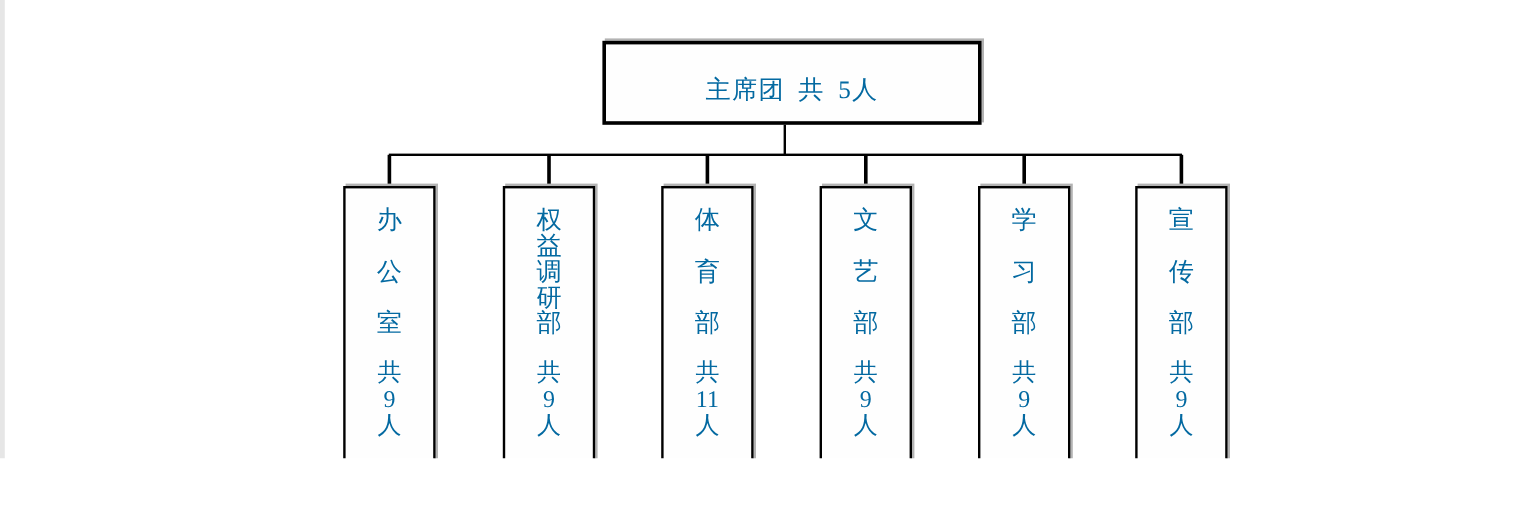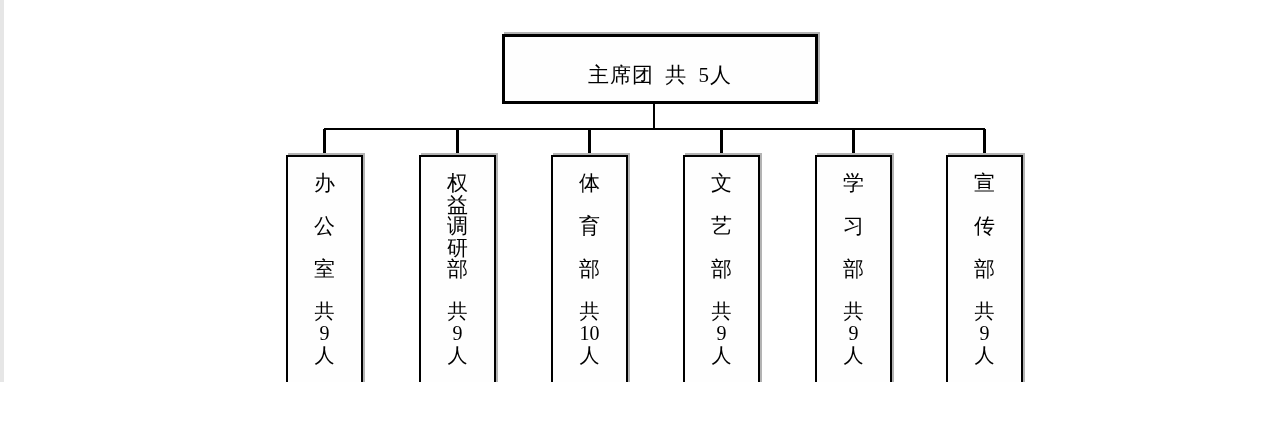--- a/index.html
+++ b/index.html
@@ -7,21 +7,21 @@
     padding: 0;
     background: #ffffff;
   }
   .canvas {
     position: relative;
     width: 1270px;
     height: 382px;
     background: #ffffff;
     overflow: hidden;
     font-family: "Liberation Serif", "DejaVu Serif", serif;
-    color: #000000;
+    color: #0369a1;
   }
   .page-edge-left {
     position: absolute;
     left: 0; top: 0;
     width: 4px; height: 424px;
     background: #e6e6e6;
   }
   .page-edge-bottom {
     position: absolute;
     left: 0; top: 424px;
@@ -146,21 +146,21 @@
     </div>
   </div>
       <div class="node dept-node" style="left: 551px;">
     <div class="dept-name-col">
           <span>体</span>
           <span>育</span>
           <span>部</span>
         </div>
     <div class="dept-count-col">
       <span class="count-line">共</span>
-      <span class="count-line">10</span>
+      <span class="count-line">11</span>
       <span class="count-line">人</span>
     </div>
   </div>
       <div class="node dept-node" style="left: 683px;">
     <div class="dept-name-col">
           <span>文</span>
           <span>艺</span>
           <span>部</span>
         </div>
     <div class="dept-count-col">

